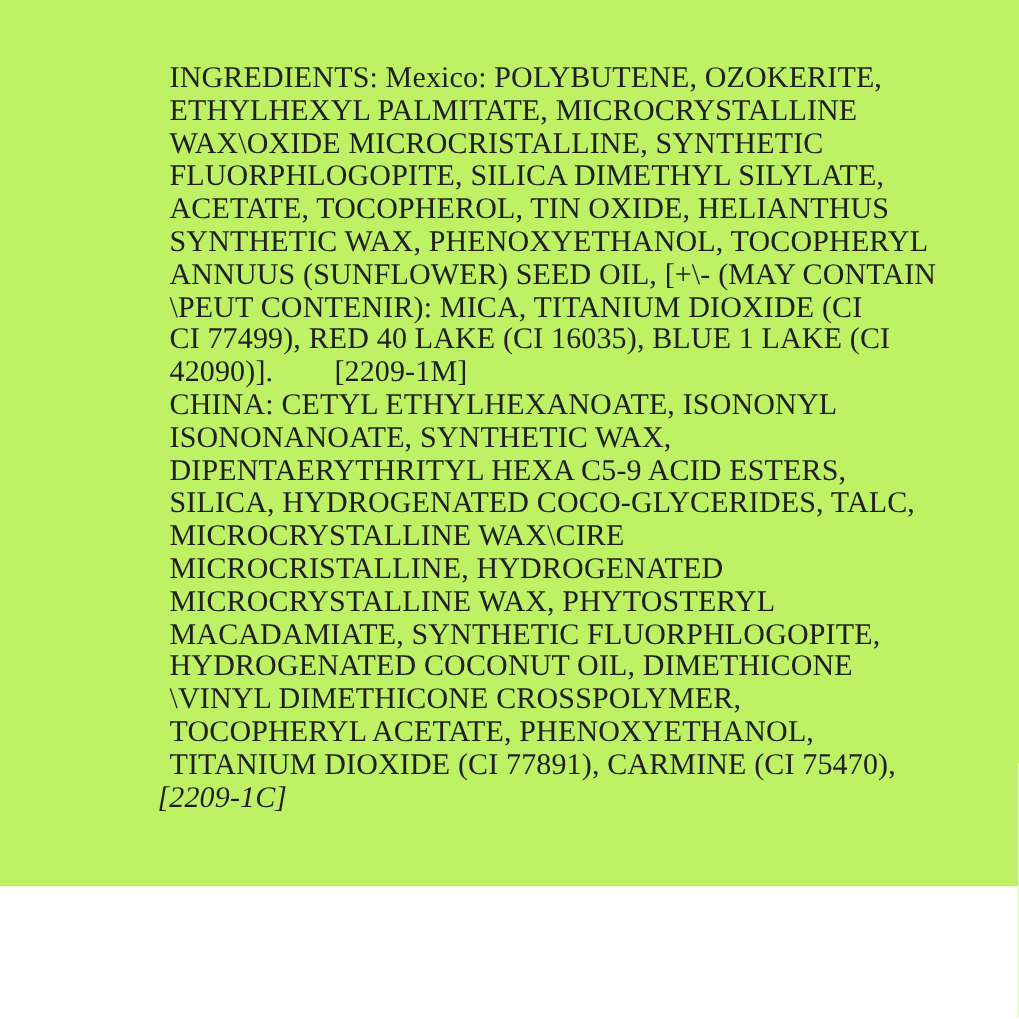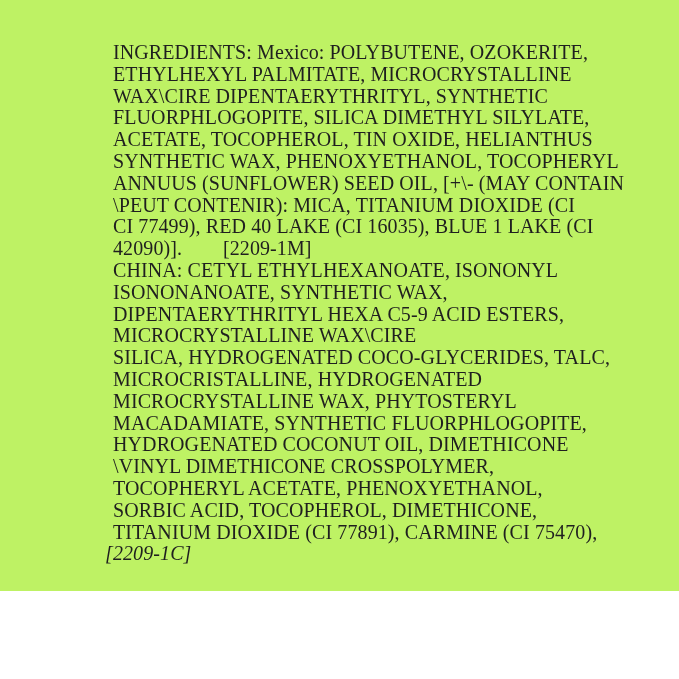--- a/index.html
+++ b/index.html
@@ -33,36 +33,35 @@
     font-style: italic;
   }
 </style>
 </head>
 <body>
 
 <div class="canvas">
   <div class="textblock">
     <div class="line">INGREDIENTS: Mexico: POLYBUTENE, OZOKERITE,</div>
     <div class="line">ETHYLHEXYL PALMITATE, MICROCRYSTALLINE</div>
-    <div class="line">WAX\CIRE DIPENTAERYTHRITYL, SYNTHETIC</div>
+    <div class="line">WAX\OXIDE MICROCRISTALLINE, SYNTHETIC</div>
     <div class="line">FLUORPHLOGOPITE, SILICA DIMETHYL SILYLATE,</div>
     <div class="line">ACETATE, TOCOPHEROL, TIN OXIDE, HELIANTHUS</div>
     <div class="line">SYNTHETIC WAX, PHENOXYETHANOL, TOCOPHERYL</div>
     <div class="line">ANNUUS (SUNFLOWER) SEED OIL, [+\- (MAY CONTAIN</div>
     <div class="line">\PEUT CONTENIR): MICA, TITANIUM DIOXIDE (CI</div>
     <div class="line">CI 77499), RED 40 LAKE (CI 16035), BLUE 1 LAKE (CI</div>
     <div class="line">42090)].        [2209-1M]</div>
     <div class="line">CHINA: CETYL ETHYLHEXANOATE, ISONONYL</div>
     <div class="line">ISONONANOATE, SYNTHETIC WAX,</div>
     <div class="line">DIPENTAERYTHRITYL HEXA C5-9 ACID ESTERS,</div>
+    <div class="line">SILICA, HYDROGENATED COCO-GLYCERIDES, TALC,</div>
     <div class="line">MICROCRYSTALLINE WAX\CIRE</div>
-    <div class="line">SILICA, HYDROGENATED COCO-GLYCERIDES, TALC,</div>
     <div class="line">MICROCRISTALLINE, HYDROGENATED</div>
     <div class="line">MICROCRYSTALLINE WAX, PHYTOSTERYL</div>
     <div class="line">MACADAMIATE, SYNTHETIC FLUORPHLOGOPITE,</div>
     <div class="line">HYDROGENATED COCONUT OIL, DIMETHICONE</div>
     <div class="line">\VINYL DIMETHICONE CROSSPOLYMER,</div>
     <div class="line">TOCOPHERYL ACETATE, PHENOXYETHANOL,</div>
-    <div class="line">SORBIC ACID, TOCOPHEROL, DIMETHICONE,</div>
     <div class="line">TITANIUM DIOXIDE (CI 77891), CARMINE (CI 75470),</div>
     <div class="line outdent">[2209-1C]</div>
   </div>
 </div>
 
 </body></html>

